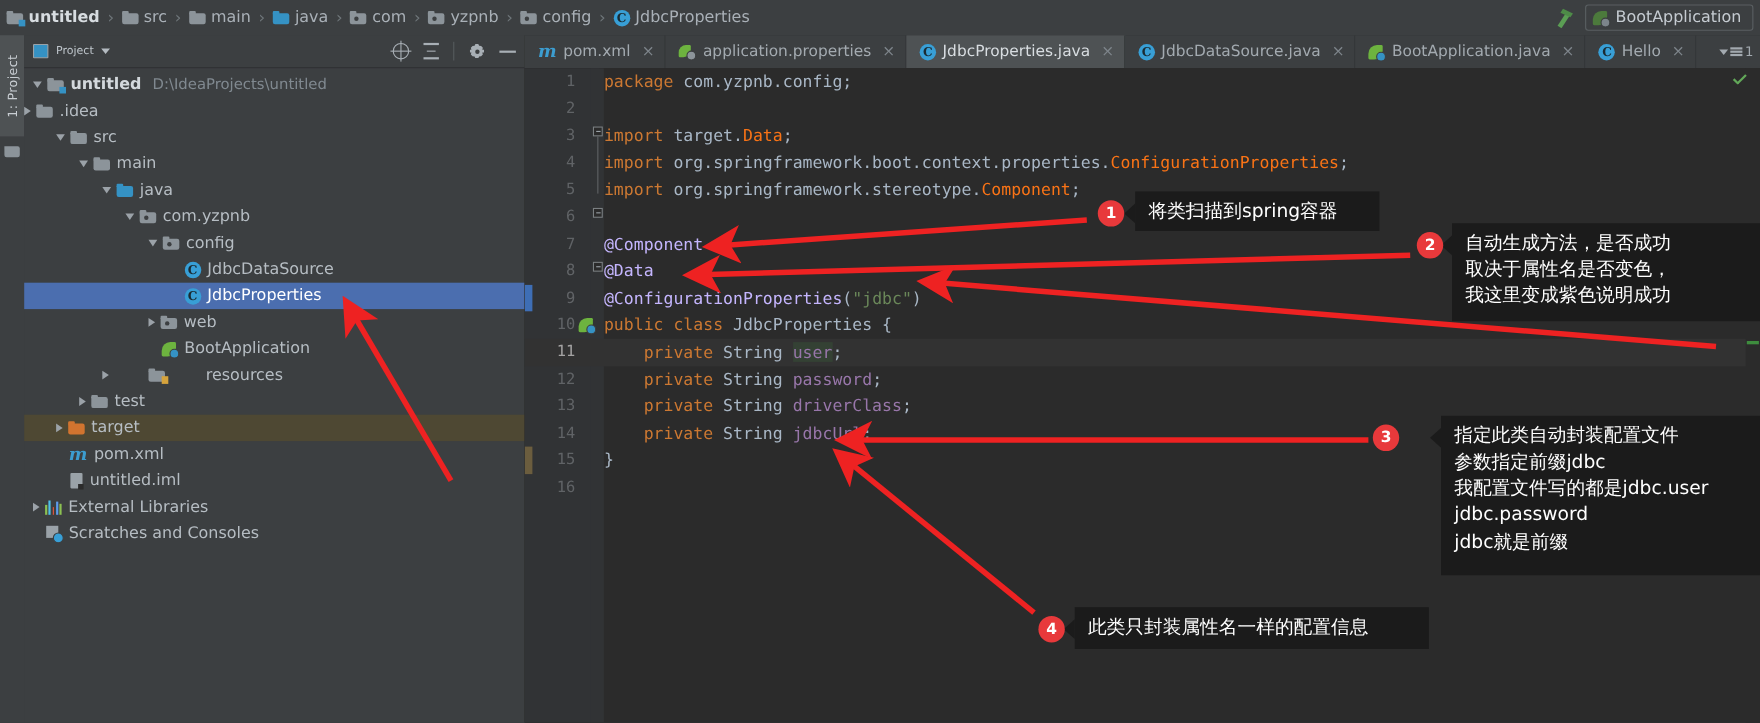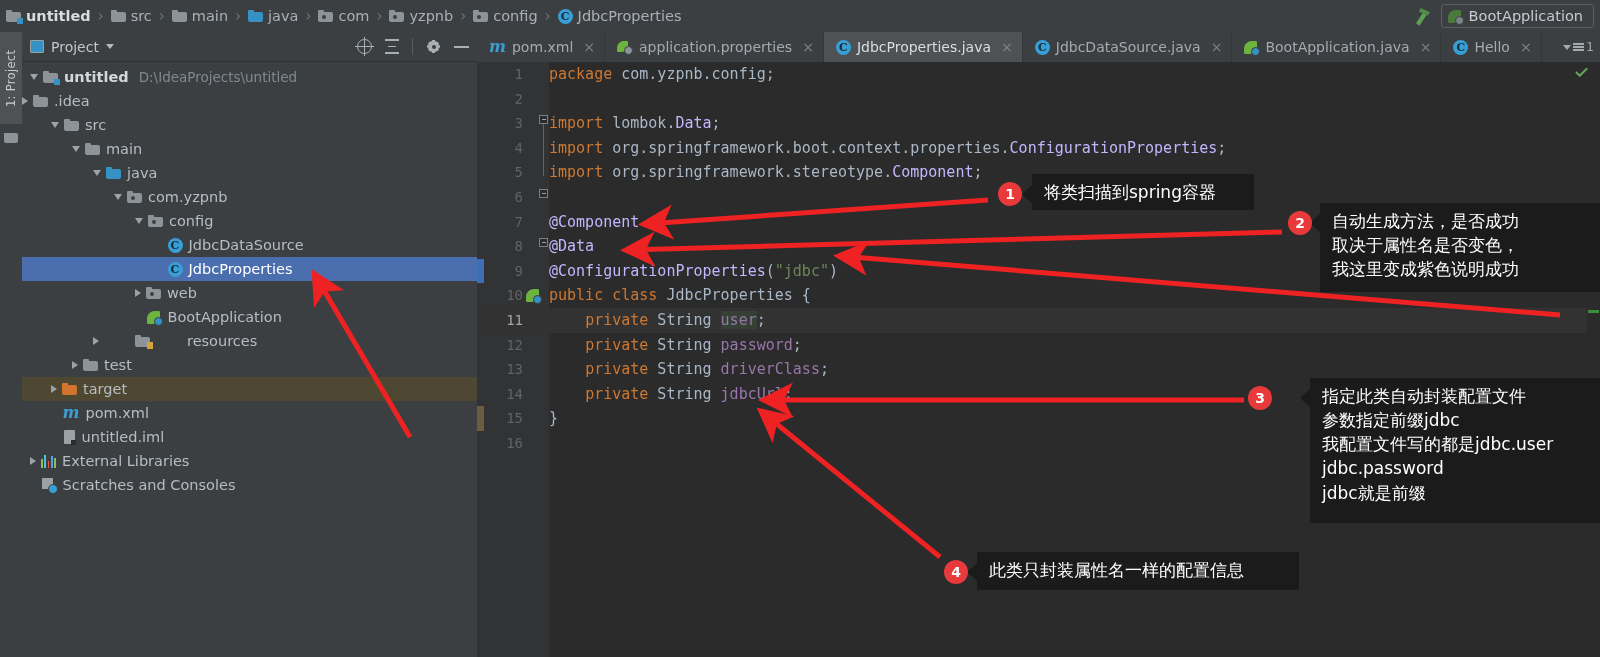--- a/index.html
+++ b/index.html
@@ -115,21 +115,21 @@
   
   .projpanel {
     position: absolute; left: 22px; top: 32px; width: 455px; height: 625px;
     background: #3C3F41;
   }
   .proj-toolbar {
     position: relative; height: 30px; background: #3C3F41;
     display: flex; align-items: center; padding: 0 8px;
     border-bottom: 1px solid #2F3133;
   }
-  .proj-title { display: flex; align-items: center; gap: 7px; color: #BFC6CC; font-size: 14px; }
+  .proj-title { display: flex; align-items: center; gap: 7px; color: #BFC6CC; font-size: 10px; }
   .winicon { width: 14px; height: 13px; border: 1.5px solid #9AA2A8; background: #3592C4;
              border-radius: 1px; }
   .caretdn { width:0;height:0;border-left:4.5px solid transparent;border-right:4.5px solid transparent;
              border-top:5px solid #B4BBC1; }
   .proj-tools { margin-left: auto; display: flex; align-items: center; gap: 13px; }
   .tool-target { width: 15px; height: 15px; border: 1.6px solid #A8AFB5; border-radius: 50%;
                  position: relative; }
   .tool-target:before { content:""; position:absolute; left:-3px; top:5.5px; width:19px; height:1.6px;
                         background:#A8AFB5; }
   .tool-target:after { content:""; position:absolute; left:5.5px; top:-3px; width:1.6px; height:19px;
@@ -207,21 +207,21 @@
   .cline { position: relative; height: 24.6px; line-height: 24.6px; white-space: pre; }
   .cline.cur { background: #323232; }
   .cline .num {
     position: absolute; left: 0; top: 0; width: 46px; text-align: right;
     color: #606366; font-size: 14px;
   }
   .cline.cur .num { color: #A4A3A3; }
   .cline .code { position: absolute; left: 72px; top: 0; color: #A9B7C6; }
   .kw { color: #CC7832; }
   .anno { color: #c4b5fd; }
-  .cls2 { color: #c4b5fd; }
+  .cls2 { color: #f97316; }
   .fld { color: #9876AA; }
   .str { color: #6A8759; }
   .plain { color: #A9B7C6; }
   .hl-use { background: #344134; }
 
   .foldmark {
     position: absolute; left: 62px; width: 9px; height: 9px;
     border: 1px solid #7A7F82; background: #2B2B2B;
   }
   .foldmark:after { content:""; position:absolute; left:1.5px; top:3px; width:4px; height:1px;
@@ -528,21 +528,21 @@
         </div>
       </div>
     <div class="codearea">
       <div class="gutter"></div>
       <div class="foldstrip"></div>
       <div class="linemark-blue" style="top:196.8px"></div>
       <div class="linemark-tan" style="top:344.4px"></div>
       <div class="codelines" id="codelines">
           <div class="cline"><span class="num">1</span><span class="code"><span class="kw">package</span><span class="plain"> com.yzpnb.config;</span></span></div>
           <div class="cline"><span class="num">2</span><span class="code"></span></div>
-          <div class="cline"><span class="num">3</span><span class="code"><span class="kw">import</span><span class="plain"> lombok.</span><span class="cls2">Data</span><span class="plain">;</span></span></div>
+          <div class="cline"><span class="num">3</span><span class="code"><span class="kw">import</span><span class="plain"> target.</span><span class="cls2">Data</span><span class="plain">;</span></span></div>
           <div class="cline"><span class="num">4</span><span class="code"><span class="kw">import</span><span class="plain"> org.springframework.boot.context.properties.</span><span class="cls2">ConfigurationProperties</span><span class="plain">;</span></span></div>
           <div class="cline"><span class="num">5</span><span class="code"><span class="kw">import</span><span class="plain"> org.springframework.stereotype.</span><span class="cls2">Component</span><span class="plain">;</span></span></div>
           <div class="cline"><span class="num">6</span><span class="code"></span></div>
           <div class="cline"><span class="num">7</span><span class="code"><span class="anno">@Component</span></span></div>
           <div class="cline"><span class="num">8</span><span class="code"><span class="anno">@Data</span></span></div>
           <div class="cline"><span class="num">9</span><span class="code"><span class="anno">@ConfigurationProperties</span><span class="plain">(</span><span class="str">"jdbc"</span><span class="plain">)</span></span></div>
           <div class="cline"><span class="num">10</span><span class="code"><span class="kw">public class</span><span class="plain"> </span><span class="plain">JdbcProperties</span><span class="plain"> {</span></span></div>
           <div class="cline cur"><span class="num">11</span><span class="code"><span class="plain">    </span><span class="kw">private</span><span class="plain"> String </span><span class="fld hl-use">user</span><span class="plain">;</span></span></div>
           <div class="cline"><span class="num">12</span><span class="code"><span class="plain">    </span><span class="kw">private</span><span class="plain"> String </span><span class="fld">password</span><span class="plain">;</span></span></div>
           <div class="cline"><span class="num">13</span><span class="code"><span class="plain">    </span><span class="kw">private</span><span class="plain"> String </span><span class="fld">driverClass</span><span class="plain">;</span></span></div>

